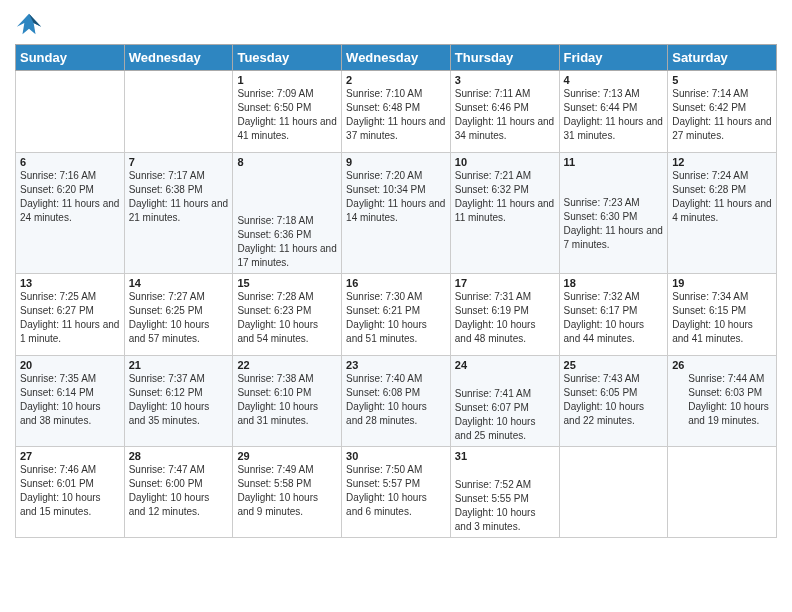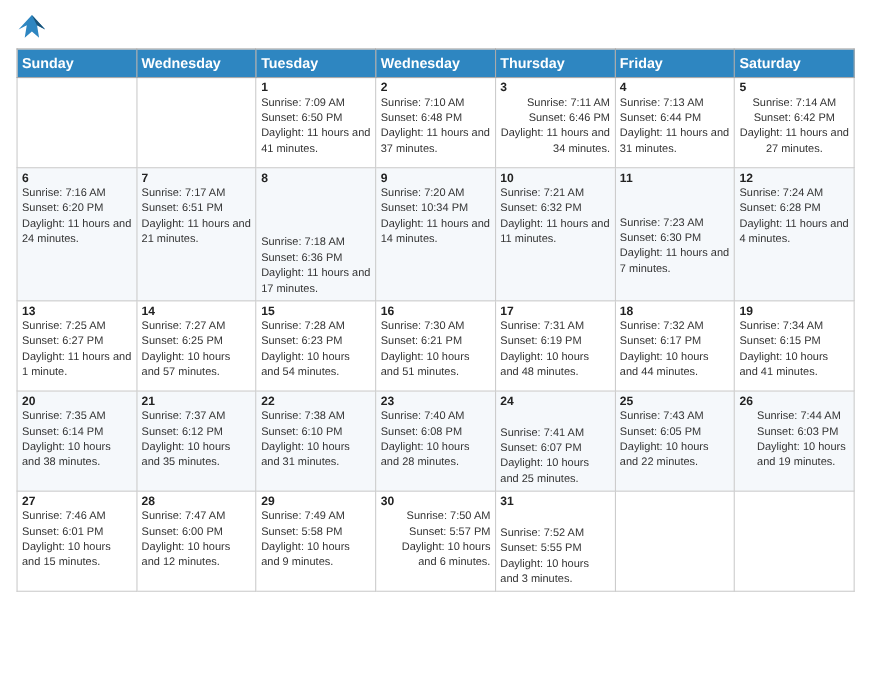--- a/index.html
+++ b/index.html
@@ -131,48 +131,48 @@
 Daylight: 11 hours and 41 minutes.</div>
           </td>
           <td>
             <span class="day-num">2</span>
             <div class="day-info" style="white-space: pre-line;">Sunrise: 7:10 AM
 Sunset: 6:48 PM
 Daylight: 11 hours and 37 minutes.</div>
           </td>
           <td>
             <span class="day-num">3</span>
-            <div class="day-info" style="white-space: pre-line; text-align: right;">Sunrise: 7:11 AM
+            <div class="day-info" style="white-space: pre-line;">Sunrise: 7:11 AM
 Sunset: 6:46 PM
 Daylight: 11 hours and 34 minutes.</div>
           </td>
           <td>
             <span class="day-num">4</span>
             <div class="day-info" style="white-space: pre-line;">Sunrise: 7:13 AM
 Sunset: 6:44 PM
 Daylight: 11 hours and 31 minutes.</div>
           </td>
           <td>
             <span class="day-num">5</span>
-            <div class="day-info" style="white-space: pre-line; text-align: center;">Sunrise: 7:14 AM
+            <div class="day-info" style="white-space: pre-line;">Sunrise: 7:14 AM
 Sunset: 6:42 PM
 Daylight: 11 hours and 27 minutes.</div>
           </td>
         </tr>
         <tr>
           <td>
             <span class="day-num">6</span>
             <div class="day-info" style="white-space: pre-line;">Sunrise: 7:16 AM
 Sunset: 6:20 PM
 Daylight: 11 hours and 24 minutes.</div>
           </td>
           <td>
             <span class="day-num">7</span>
             <div class="day-info" style="white-space: pre-line;">Sunrise: 7:17 AM
-Sunset: 6:51 PM
+Sunset: 6:38 PM
 Daylight: 11 hours and 21 minutes.</div>
           </td>
           <td>
             <span class="day-num">8</span>
             <div class="day-info" style="white-space: pre-line; margin-top: 46px;">Sunrise: 7:18 AM
 Sunset: 6:36 PM
 Daylight: 11 hours and 17 minutes.</div>
           </td>
           <td>
             <span class="day-num">9</span>
@@ -301,21 +301,21 @@
 Daylight: 10 hours and 12 minutes.</div>
           </td>
           <td>
             <span class="day-num">29</span>
             <div class="day-info" style="white-space: pre-line;">Sunrise: 7:49 AM
 Sunset: 5:58 PM
 Daylight: 10 hours and 9 minutes.</div>
           </td>
           <td>
             <span class="day-num">30</span>
-            <div class="day-info" style="white-space: pre-line; text-align: right;">Sunrise: 7:50 AM
+            <div class="day-info" style="white-space: pre-line;">Sunrise: 7:50 AM
 Sunset: 5:57 PM
 Daylight: 10 hours and 6 minutes.</div>
           </td>
           <td>
             <span class="day-num">31</span>
             <div class="day-info" style="white-space: pre-line; margin-top: 16px;">Sunrise: 7:52 AM
 Sunset: 5:55 PM
 Daylight: 10 hours and 3 minutes.</div>
           </td>
           <td class="empty-cell"></td>

